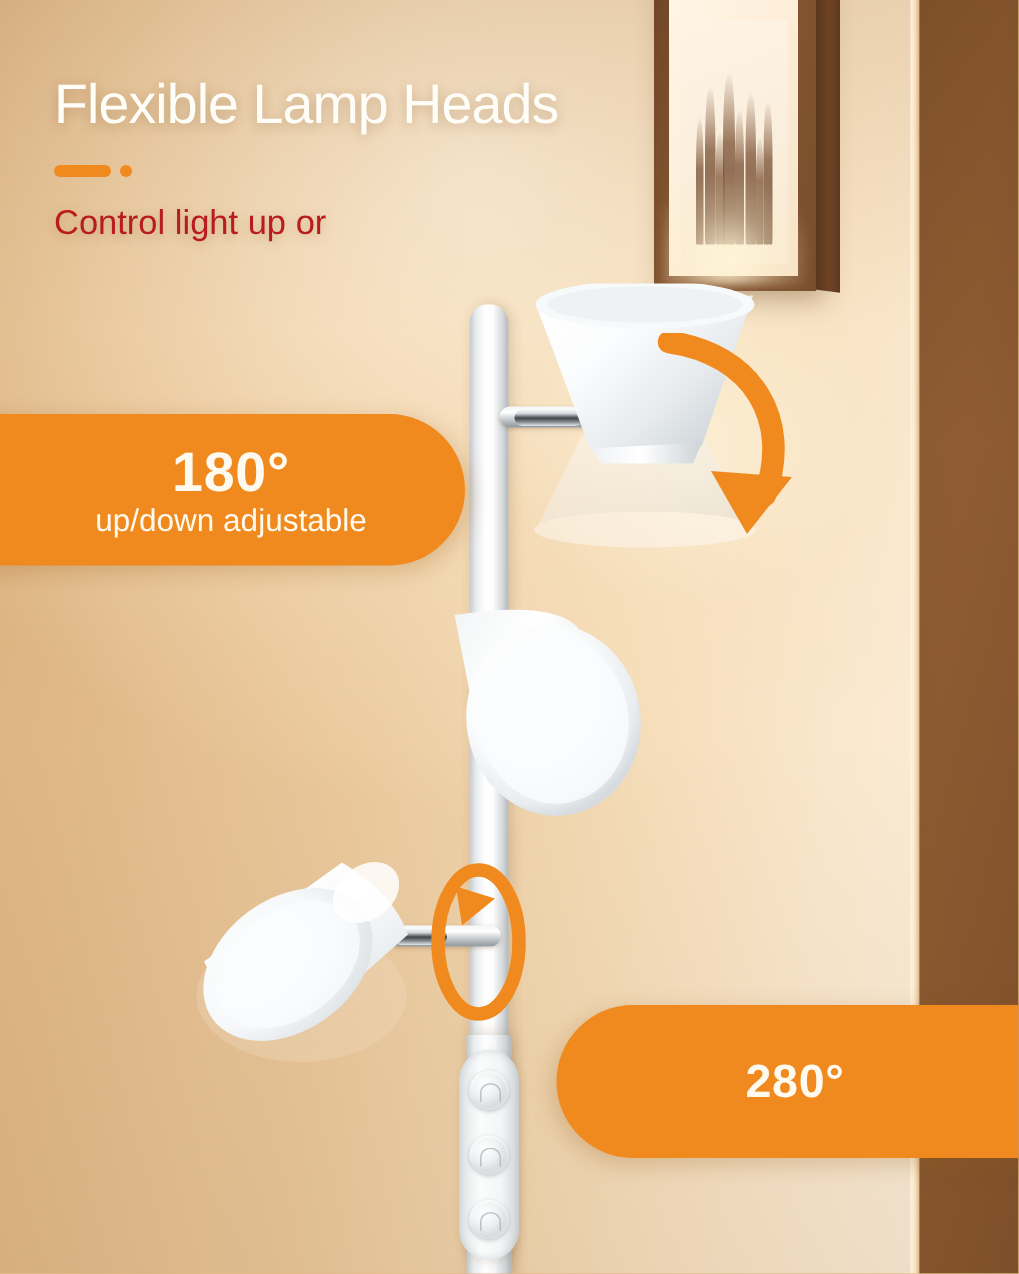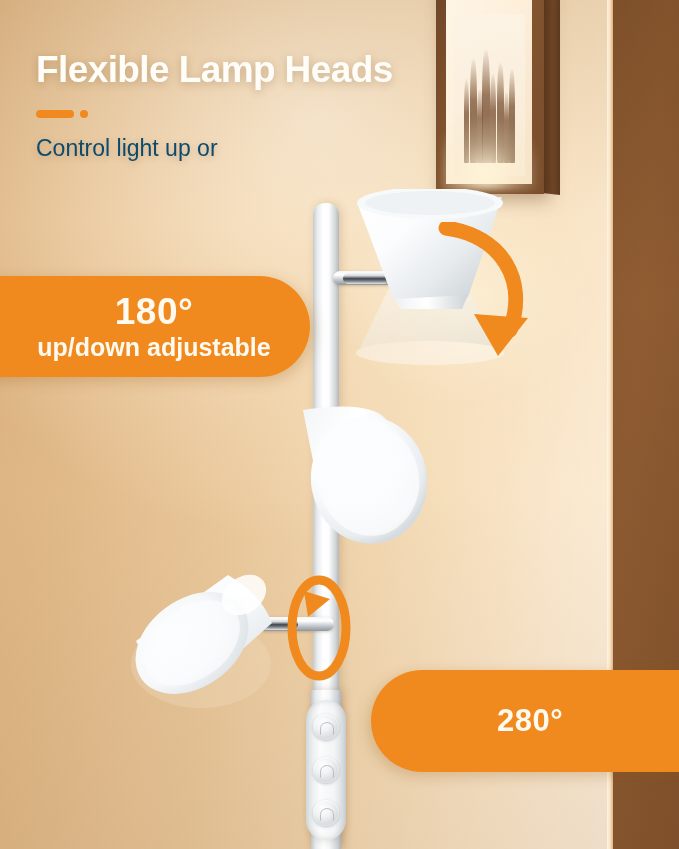--- a/index.html
+++ b/index.html
@@ -120,35 +120,35 @@
   .ghost { opacity:0.42; }
 
   
   .arrow-180 { position:absolute; left:432px; top:222px; width:110px; height:150px; }
   
   .ring-350 { position:absolute; left:274px; top:573px; width:90px; height:110px; }
 
   
   .headline {
     position:absolute; left:36px; top:49px;
-    font-size:37px; font-weight:bold; letter-spacing:-0.6px;
+    font-size:37px; font-weight:normal; letter-spacing:-0.6px;
     color:#fffdf8; text-shadow:0 2px 8px rgba(120,75,30,0.30);
   }
   .divider { position:absolute; left:36px; top:110px; width:56px; height:8px; }
   .divider-bar {
     position:absolute; left:0; top:0; width:38px; height:8px;
     border-radius:4px; background:#f08a1e;
   }
   .divider-dot {
     position:absolute; left:44px; top:0; width:8px; height:8px;
     border-radius:50%; background:#f08a1e;
   }
   .subhead {
     position:absolute; left:36px; top:133px; width:400px;
-    font-size:23px; line-height:1.38; color:#0c4a6e; font-weight:500;
+    font-size:23px; line-height:1.38; color:#b91c1c; font-weight:500;
     text-shadow:0 2px 7px rgba(120,75,30,0.26);
   }
 
   .badge {
     position:absolute;
     background:#f08a1e;
     display:flex; flex-direction:column; align-items:center; justify-content:center;
     color:#fffaf0;
   }
   .badge-180 {
@@ -156,21 +156,21 @@
     border-radius:0 52px 52px 0;
     box-shadow:3px 4px 14px rgba(150,90,20,0.26);
   }
   .badge-350 {
     left:371px; top:670px; width:338px; height:102px;
     border-radius:52px 0 0 52px;
     box-shadow:-3px 4px 14px rgba(150,90,20,0.26);
   }
   .badge-num { font-size:37px; font-weight:bold; letter-spacing:0.5px; }
   .badge-num-350 { font-size:31px; font-weight:bold; letter-spacing:0.5px; }
-  .badge-label { font-size:25px; font-weight:700; margin-top:0; }
+  .badge-label { font-size:21px; font-weight:400; margin-top:0; }
   .badge-pad { padding-left:28px; }
   .badge-pad-r { padding-right:20px; }
 </style>
 </head>
 <body>
 
 <div id="stage">
 
   <div class="wall-left"></div>
   <div class="wall-left-shade"></div>

